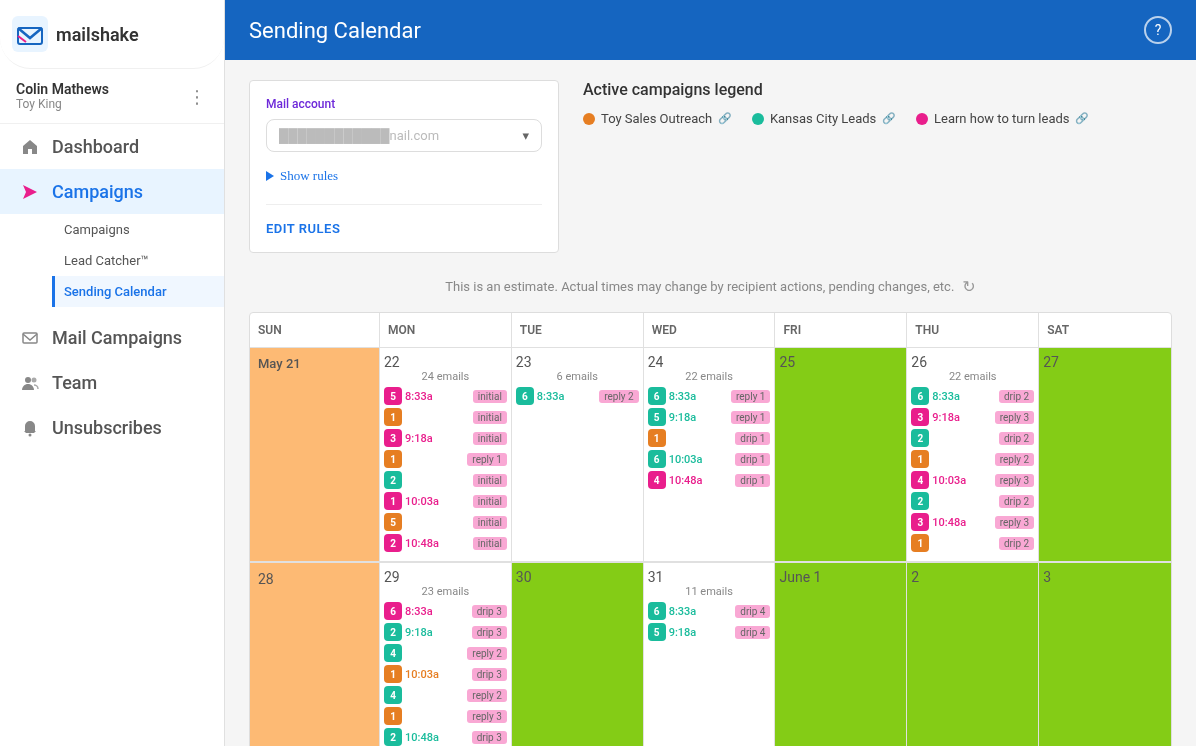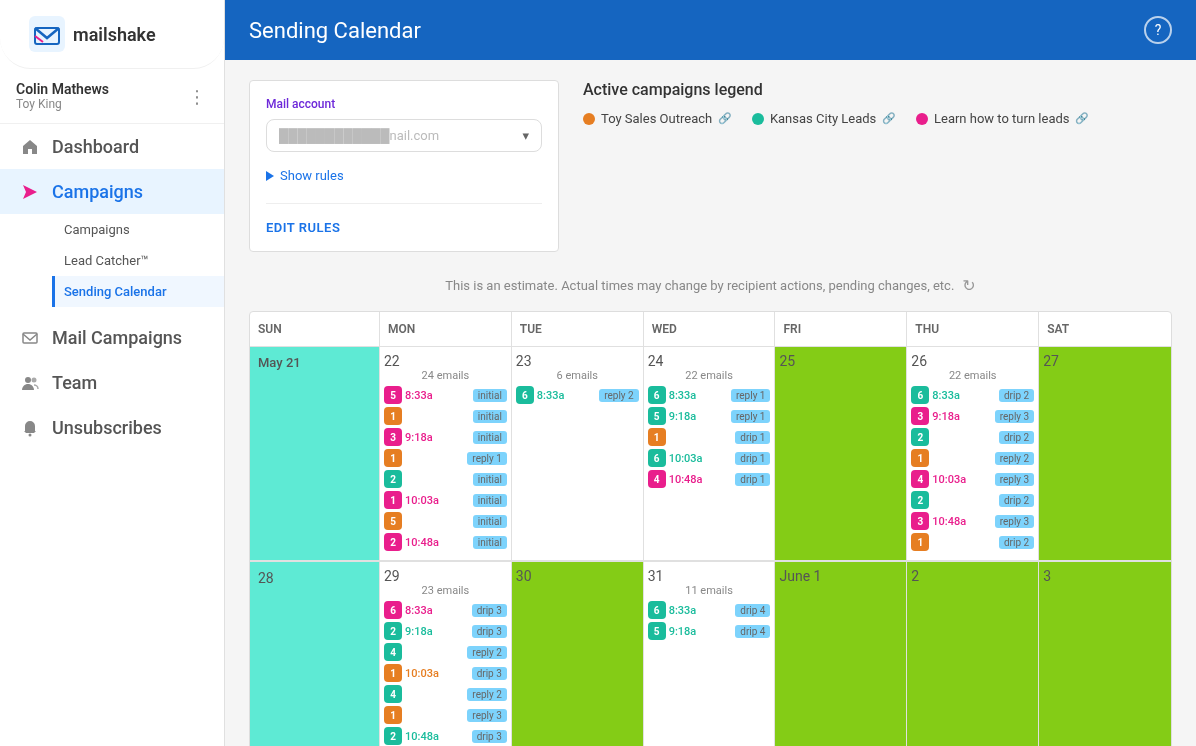--- a/index.html
+++ b/index.html
@@ -1,20 +1,20 @@
 <!DOCTYPE html>
 <html><head>
   <meta charset="utf-8">
   <style>
     * { box-sizing: border-box; margin: 0; padding: 0; }
     body { font-family: -apple-system, BlinkMacSystemFont, 'Segoe UI', Roboto, sans-serif; background: #f5f5f5; display: flex; height: 746px; overflow: hidden; }
 
     
     .sidebar { width: 225px; background: #fff; border-right: 1px solid #e0e0e0; display: flex; flex-direction: column; flex-shrink: 0; }
-    .sidebar-header { padding: 16px 29px; display: flex; align-items: center; justify-content: space-between; border-bottom: 1px solid #f0f0f0; border-radius: 31px; }
+    .sidebar-header { padding: 16px 12px; display: flex; align-items: center; justify-content: space-between; border-bottom: 1px solid #f0f0f0; border-radius: 31px; }
     .sidebar-logo { display: flex; align-items: center; gap: 8px; }
     .logo-icon { width: 36px; height: 36px; }
     .logo-text { font-size: 18px; font-weight: 600; color: #333; }
     .sidebar-user { padding: 12px 16px; border-bottom: 1px solid #f0f0f0; display: flex; align-items: center; justify-content: space-between; }
     .user-info .name { font-size: 14px; font-weight: 600; color: #333; }
     .user-info .company { font-size: 12px; color: #888; }
     .three-dots { color: #888; cursor: pointer; font-size: 18px; letter-spacing: 2px; }
     .nav-item { display: flex; align-items: center; gap: 12px; padding: 12px 20px; cursor: pointer; color: #555; font-size: 14px; text-decoration: none; }
     .nav-item.active { background: #e8f4ff; color: #1a73e8; }
     .nav-icon { width: 20px; height: 20px; display: flex; align-items: center; justify-content: center; flex-shrink: 0; }
@@ -30,54 +30,54 @@
     .header-help { width: 28px; height: 28px; border: 2px solid rgba(255,255,255,0.7); border-radius: 50%; display: flex; align-items: center; justify-content: center; color: white; font-size: 14px; cursor: pointer; }
 
     .content { flex: 1; overflow-y: auto; padding: 20px 24px; }
 
     
     .top-section { display: flex; gap: 24px; margin-bottom: 16px; }
     .mail-account-card { background: white; border: 1px solid #ddd; border-radius: 4px; padding: 16px; width: 310px; flex-shrink: 0; }
     .mail-account-label { font-size: 12px; color: #6d28d9; font-weight: 500; margin-bottom: 8px; }
     .mail-account-select { width: 100%; border: 1px solid #ddd; border-radius: 8px; padding: 8px 12px; font-size: 13px; color: #666; display: flex; align-items: center; justify-content: space-between; cursor: pointer; background: white; }
     .mail-account-select .email-blur { color: #bbb; font-size: 13px; }
-    .show-rules-btn { display: flex; align-items: center; gap: 6px; color: #1a73e8; font-size: 13px; cursor: pointer; margin-top: 12px; padding: 4px 0; }
+    .show-rules-btn { display: flex; align-items: center; gap: 6px; color: #1a73e8; font-size: 13px; cursor: pointer; margin-top: 12px; padding: 4px 0; font-family: Liberation Serif, serif; }
     .show-rules-btn .triangle { width: 0; height: 0; border-top: 5px solid transparent; border-bottom: 5px solid transparent; border-left: 8px solid #1a73e8; }
     .edit-rules-btn { display: block; color: #1a73e8; font-size: 13px; font-weight: 600; letter-spacing: 0.5px; cursor: pointer; margin-top: 16px; padding-top: 16px; border-top: 1px solid #eee; }
 
     .legend-section { flex: 1; }
     .legend-title { font-size: 16px; font-weight: 500; color: #333; margin-bottom: 12px; }
     .legend-items { display: flex; gap: 20px; align-items: center; flex-wrap: wrap; }
     .legend-item { display: flex; align-items: center; gap: 6px; font-size: 13px; color: #444; }
     .legend-dot { width: 12px; height: 12px; border-radius: 50%; flex-shrink: 0; }
     .legend-link { color: #888; font-size: 11px; }
 
     
     .estimate-bar { text-align: center; color: #888; font-size: 13px; padding: 8px 0 16px; display: flex; align-items: center; justify-content: center; gap: 8px; }
     .refresh-icon { color: #999; cursor: pointer; font-size: 16px; }
 
     
     .calendar { background: white; border: 1px solid #ddd; border-radius: 4px; overflow: hidden; }
     .cal-header { display: grid; grid-template-columns: 130px repeat(6, 1fr); border-bottom: 1px solid #e0e0e0; }
     .cal-header-cell { padding: 10px 8px; font-size: 12px; font-weight: 600; color: #666; text-transform: uppercase; border-right: 1px solid #e0e0e0; }
     .cal-header-cell:last-child { border-right: none; }
 
-    .cal-day-num { background: #5eead4; border-right: 1px solid #e0e0e0; border-bottom: 1px solid #e0e0e0; padding: 8px; font-size: 13px; color: #666; vertical-align: top; min-height: 160px; }
+    .cal-day-num { background: #fdba74; border-right: 1px solid #e0e0e0; border-bottom: 1px solid #e0e0e0; padding: 8px; font-size: 13px; color: #666; vertical-align: top; min-height: 160px; }
     .day-number { font-size: 14px; color: #555; }
     .month-label { font-size: 13px; color: #555; font-weight: 500; }
 
     .cal-day { border-right: 1px solid #e0e0e0; border-bottom: 1px solid #e0e0e0; padding: 6px 4px; min-height: 160px; vertical-align: top; }
     .cal-day:last-child { border-right: none; }
     .cal-day.empty { background: #84cc16; }
     .emails-count { text-align: center; font-size: 11px; color: #888; margin-bottom: 4px; }
 
     .time-row { display: flex; align-items: center; gap: 3px; margin-bottom: 3px; }
     .badge { width: 18px; height: 18px; border-radius: 4px; display: flex; align-items: center; justify-content: center; font-size: 10px; font-weight: 700; color: white; flex-shrink: 0; }
     .time-label { font-size: 11px; color: #e67e22; font-weight: 500; min-width: 32px; }
-    .tag-label { font-size: 10px; color: #666; background: #7dd3fc; padding: 1px 5px; border-radius: 3px; margin-left: auto; }
+    .tag-label { font-size: 10px; color: #666; background: #f9a8d4; padding: 1px 5px; border-radius: 3px; margin-left: auto; }
 
     
     .badge-orange { background: #e67e22; }
     .badge-teal { background: #1abc9c; }
     .badge-pink { background: #e91e8c; }
 
     
     .tc-orange { color: #e67e22; }
     .tc-teal { color: #1abc9c; }
     .tc-pink { color: #e91e8c; }

